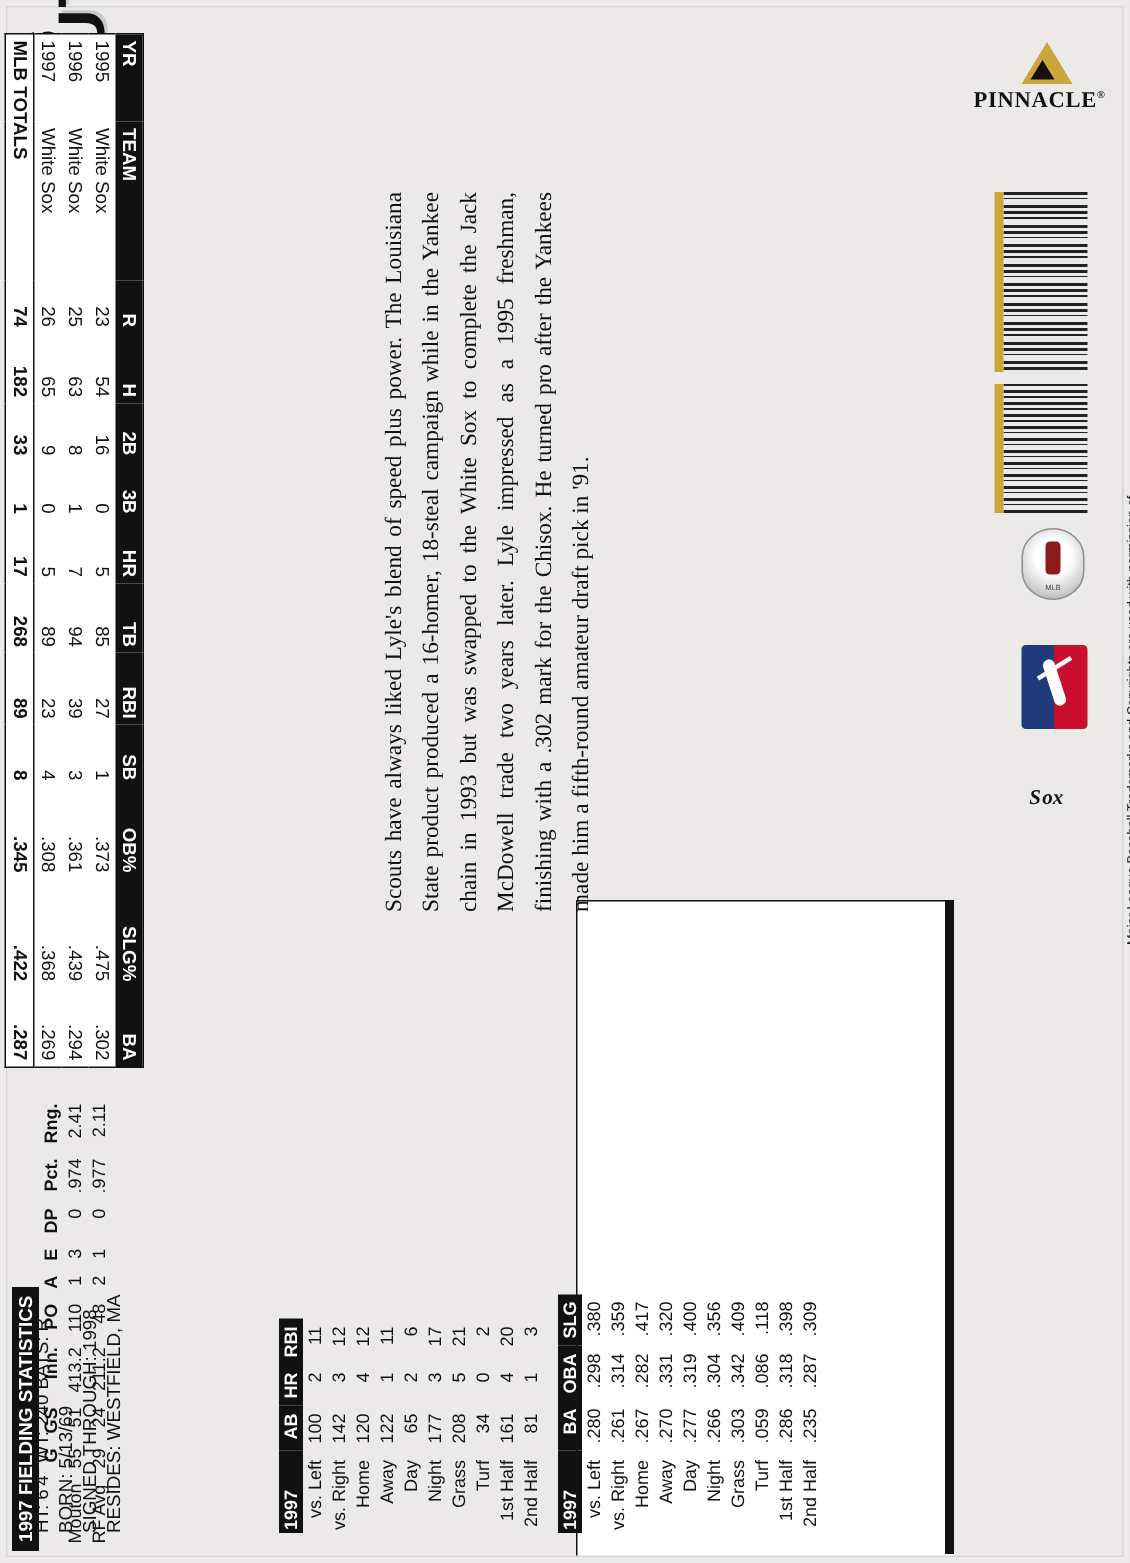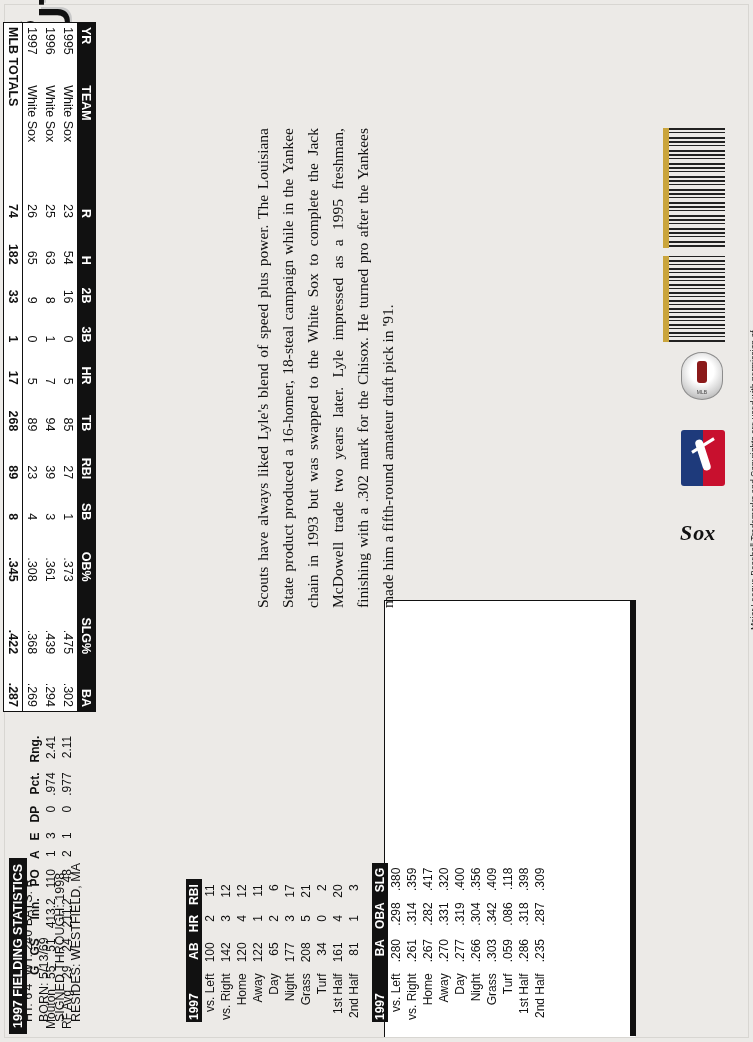--- a/index.html
+++ b/index.html
@@ -88,21 +88,21 @@
     width:8px;height:32px;background:#fff;border-radius:4px;
   }
   .mlb-logo .bat{
     position:absolute;left:9px;top:14px;width:26px;height:3px;background:#fff;
     transform:rotate(-32deg);
   }
 
   .sox{
     position:absolute;right:20px;top:510px;width:70px;height:48px;
     color:#111;font-family:"Liberation Serif", serif;
-    font-style:italic;font-weight:bold;font-size:22px;
+    font-style:italic;font-weight:bold;font-size:14px;
     text-align:center;line-height:46px;
     letter-spacing:1px;
   }
 
   .copyright{
     position:absolute;right:4px;top:330px;
     width:300px;
     transform:rotate(-90deg);
     transform-origin:right top;
     font-size:8.5px;line-height:11px;color:#111;
@@ -511,20 +511,25 @@
         <td>1</td>
         <td>0</td>
         <td>.977</td>
         <td>2.11</td>
       </tr>
     </tbody>
       </table>
   </div>
 
   <div class="rightcol">
+    <div class="pinnacle">
+      <div class="tri"></div>
+      <div class="tri-in"></div>
+      <div class="word"><span>PINNACLE</span><span class="reg">®</span></div>
+    </div>
     <div class="barcode"></div>
     <div class="barcode2"></div>
   </div>
 
   <div class="logo-block mlb-seal">
     <div class="fig"></div>
     <div class="txt">MLB</div>
   </div>
 
   <div class="logo-block mlb-logo">

